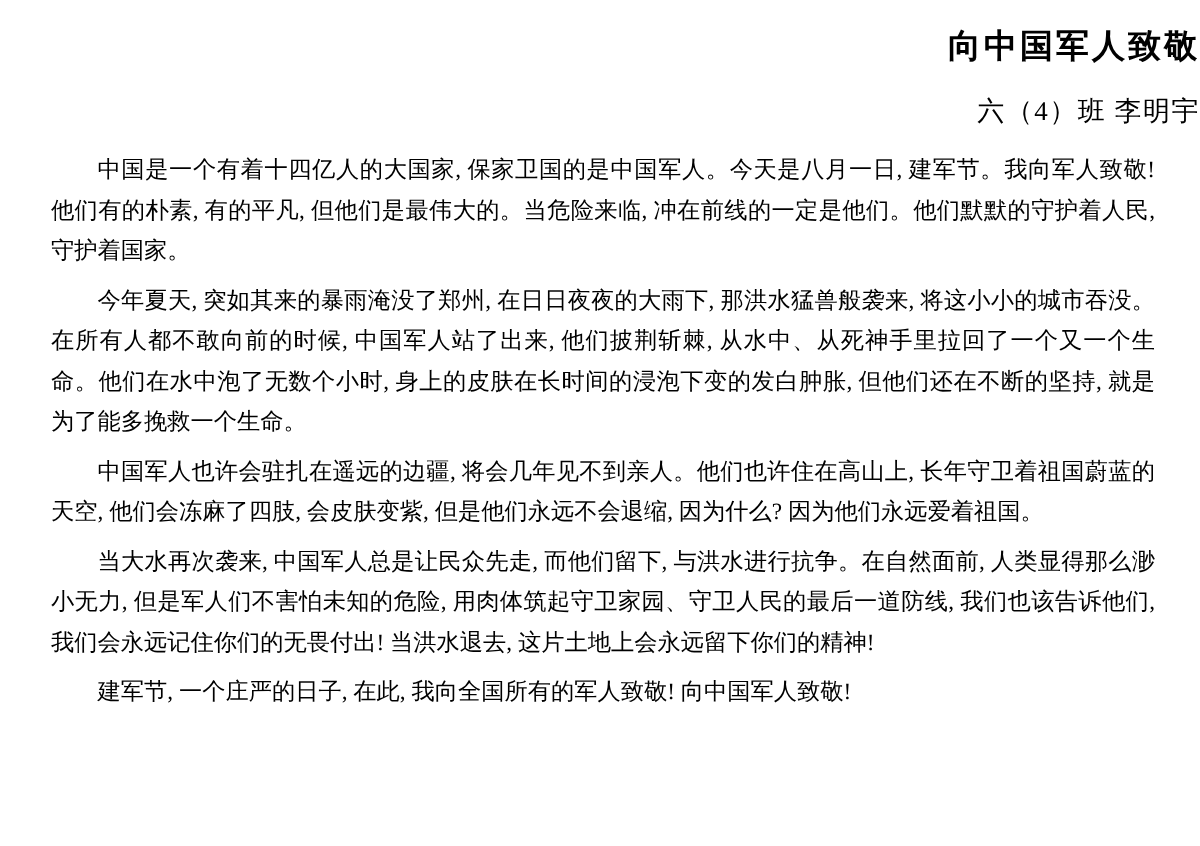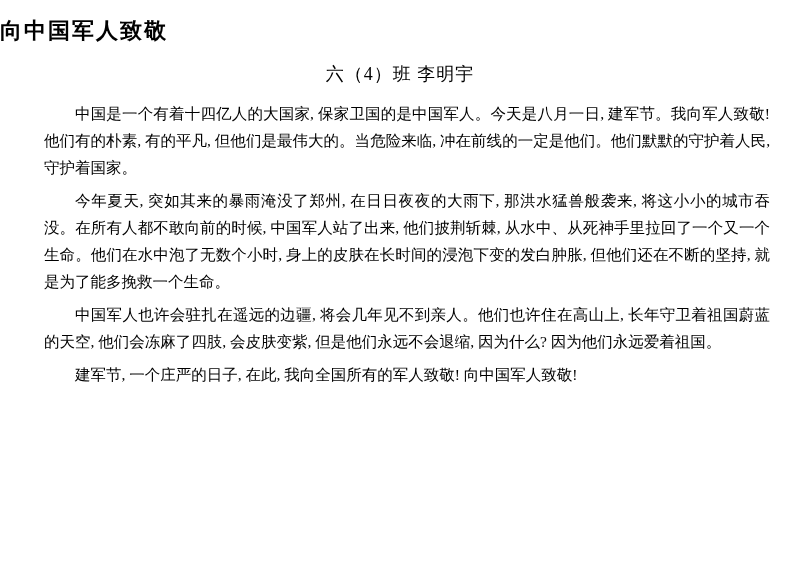--- a/index.html
+++ b/index.html
@@ -15,36 +15,36 @@
     overflow: hidden;
   }
   .page {
     width: 800px;
     height: 564px;
     box-sizing: border-box;
     padding: 0;
     position: relative;
   }
   .doc-title {
-    text-align: left;
+    text-align: right;
     font-size: 22px;
     font-weight: bold;
     letter-spacing: 2px;
     margin: 17px 0 0 0;
     line-height: 1.3;
   }
   .doc-subtitle {
-    text-align: center;
+    text-align: right;
     font-size: 18px;
     margin: 17px 0 0 0;
     letter-spacing: 1px;
     line-height: 1.3;
   }
   .body-text {
-    margin: 14px 30px 0 44px;
+    margin: 14px 30px 0 34px;
     font-size: 15.5px;
     line-height: 27px;
     text-align: justify;
     text-justify: inter-ideograph;
   }
   .para {
     margin: 0 0 6px 0;
     text-indent: 2em;
     text-align: justify;
     text-justify: inter-ideograph;
@@ -59,16 +59,17 @@
 <div class="page">
 
   <h1 class="doc-title">向中国军人致敬</h1>
 
   <div class="doc-subtitle">六（4）班  李明宇</div>
 
   <div class="body-text">
     <p class="para">中国是一个有着十四亿人的大国家, 保家卫国的是中国军人。今天是八月一日, 建军节。我向军人致敬! 他们有的朴素, 有的平凡, 但他们是最伟大的。当危险来临, 冲在前线的一定是他们。他们默默的守护着人民, 守护着国家。</p>
     <p class="para">今年夏天, 突如其来的暴雨淹没了郑州, 在日日夜夜的大雨下, 那洪水猛兽般袭来, 将这小小的城市吞没。在所有人都不敢向前的时候, 中国军人站了出来, 他们披荆斩棘, 从水中、从死神手里拉回了一个又一个生命。他们在水中泡了无数个小时, 身上的皮肤在长时间的浸泡下变的发白肿胀, 但他们还在不断的坚持, 就是为了能多挽救一个生命。</p>
     <p class="para">中国军人也许会驻扎在遥远的边疆, 将会几年见不到亲人。他们也许住在高山上, 长年守卫着祖国蔚蓝的天空, 他们会冻麻了四肢, 会皮肤变紫, 但是他们永远不会退缩, 因为什么? 因为他们永远爱着祖国。</p>
+    <p class="para">当大水再次袭来, 中国军人总是让民众先走, 而他们留下, 与洪水进行抗争。在自然面前, 人类显得那么渺小无力, 但是军人们不害怕未知的危险, 用肉体筑起守卫家园、守卫人民的最后一道防线, 我们也该告诉他们, 我们会永远记住你们的无畏付出! 当洪水退去, 这片土地上会永远留下你们的精神!</p>
     <p class="para">建军节, 一个庄严的日子, 在此, 我向全国所有的军人致敬! 向中国军人致敬!</p>
   </div>
 
 </div>
 
 </body></html>

